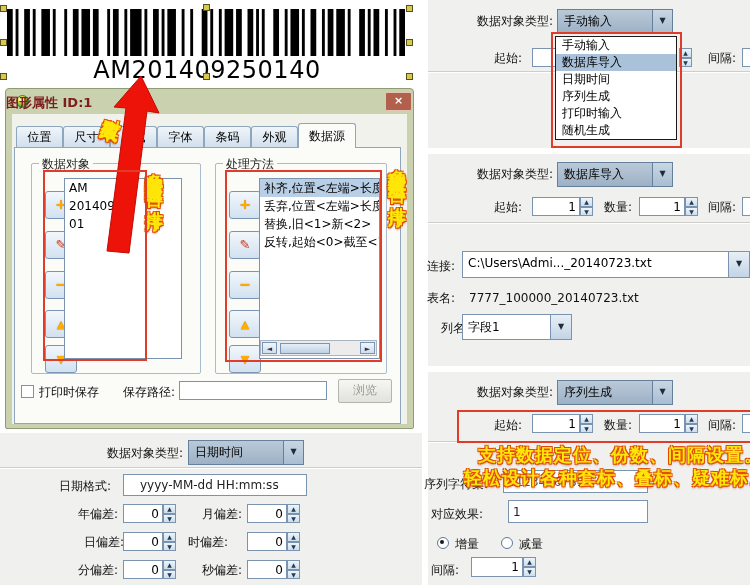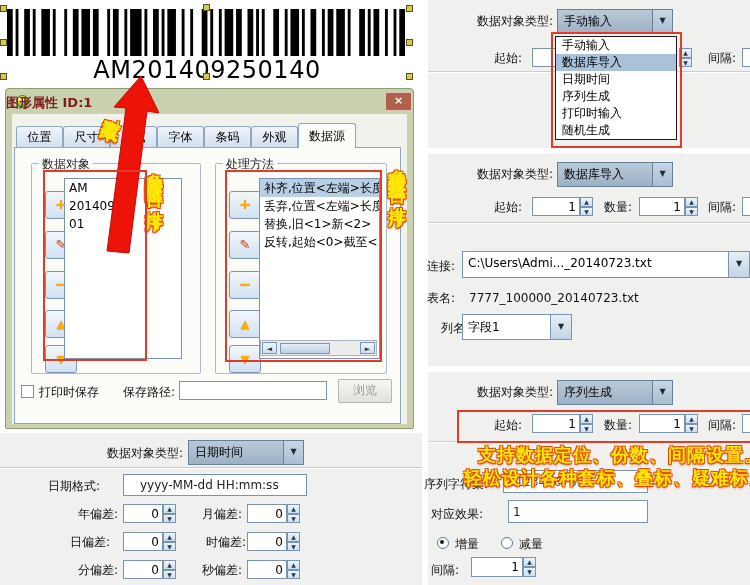--- a/index.html
+++ b/index.html
@@ -200,43 +200,43 @@
     <div class="btn-dis" style="left:332px;top:290px;width:52px;height:22px;line-height:21px">浏览</div>
   </div>
 
   <div class="sec" style="left:0;top:433px;width:422px;height:152px"></div>
   <div class="lbl lblr" style="left:88px;top:446px;width:95px">数据对象类型:</div>
   <div class="combo" style="left:188px;top:440px;width:114px;height:23px">
     <span class="cval">日期时间</span>
     <span class="carr">▼</span>
   </div>
   <div class="sep" style="left:0;top:467px;width:422px"></div>
-  <div class="lbl lblr" style="left:37px;top:479px;width:63px">日期格式:</div>
+  <div class="lbl lblr" style="left:48px;top:479px;width:63px">日期格式:</div>
   <input class="input" style="left: 123px; top: 474px; width: 184px; height: 22px; padding-left: 16px;" readonly="" value="yyyy-MM-dd HH:mm:ss">
 
   <div class="lbl lblr" style="left:58px;top:507px;width:60px">年偏差:</div>
   <div class="sfield" style="left:123px;top:504px;width:40px;height:19px">0</div>
   <div class="sbtns" style="left:163px;top:504px;height:19px">
       <div class="sbtn">▲</div>
       <div class="sbtn">▼</div>
     </div>
   <div class="lbl lblr" style="left:182px;top:507px;width:60px">月偏差:</div>
   <div class="sfield" style="left:247px;top:504px;width:40px;height:19px">0</div>
   <div class="sbtns" style="left:287px;top:504px;height:19px">
       <div class="sbtn">▲</div>
       <div class="sbtn">▼</div>
     </div>
 
-  <div class="lbl lblr" style="left:50px;top:535px;width:60px">日偏差:</div>
+  <div class="lbl lblr" style="left:64px;top:535px;width:60px">日偏差:</div>
   <div class="sfield" style="left:123px;top:532px;width:40px;height:19px">0</div>
   <div class="sbtns" style="left:163px;top:532px;height:19px">
       <div class="sbtn">▲</div>
       <div class="sbtn">▼</div>
     </div>
-  <div class="lbl lblr" style="left:186px;top:535px;width:60px">时偏差:</div>
+  <div class="lbl lblr" style="left:168px;top:535px;width:60px">时偏差:</div>
   <div class="sfield" style="left:247px;top:532px;width:40px;height:19px">0</div>
   <div class="sbtns" style="left:287px;top:532px;height:19px">
       <div class="sbtn">▲</div>
       <div class="sbtn">▼</div>
     </div>
 
   <div class="lbl lblr" style="left:58px;top:563px;width:60px">分偏差:</div>
   <div class="sfield" style="left:123px;top:560px;width:40px;height:19px">0</div>
   <div class="sbtns" style="left:163px;top:560px;height:19px">
       <div class="sbtn">▲</div>

